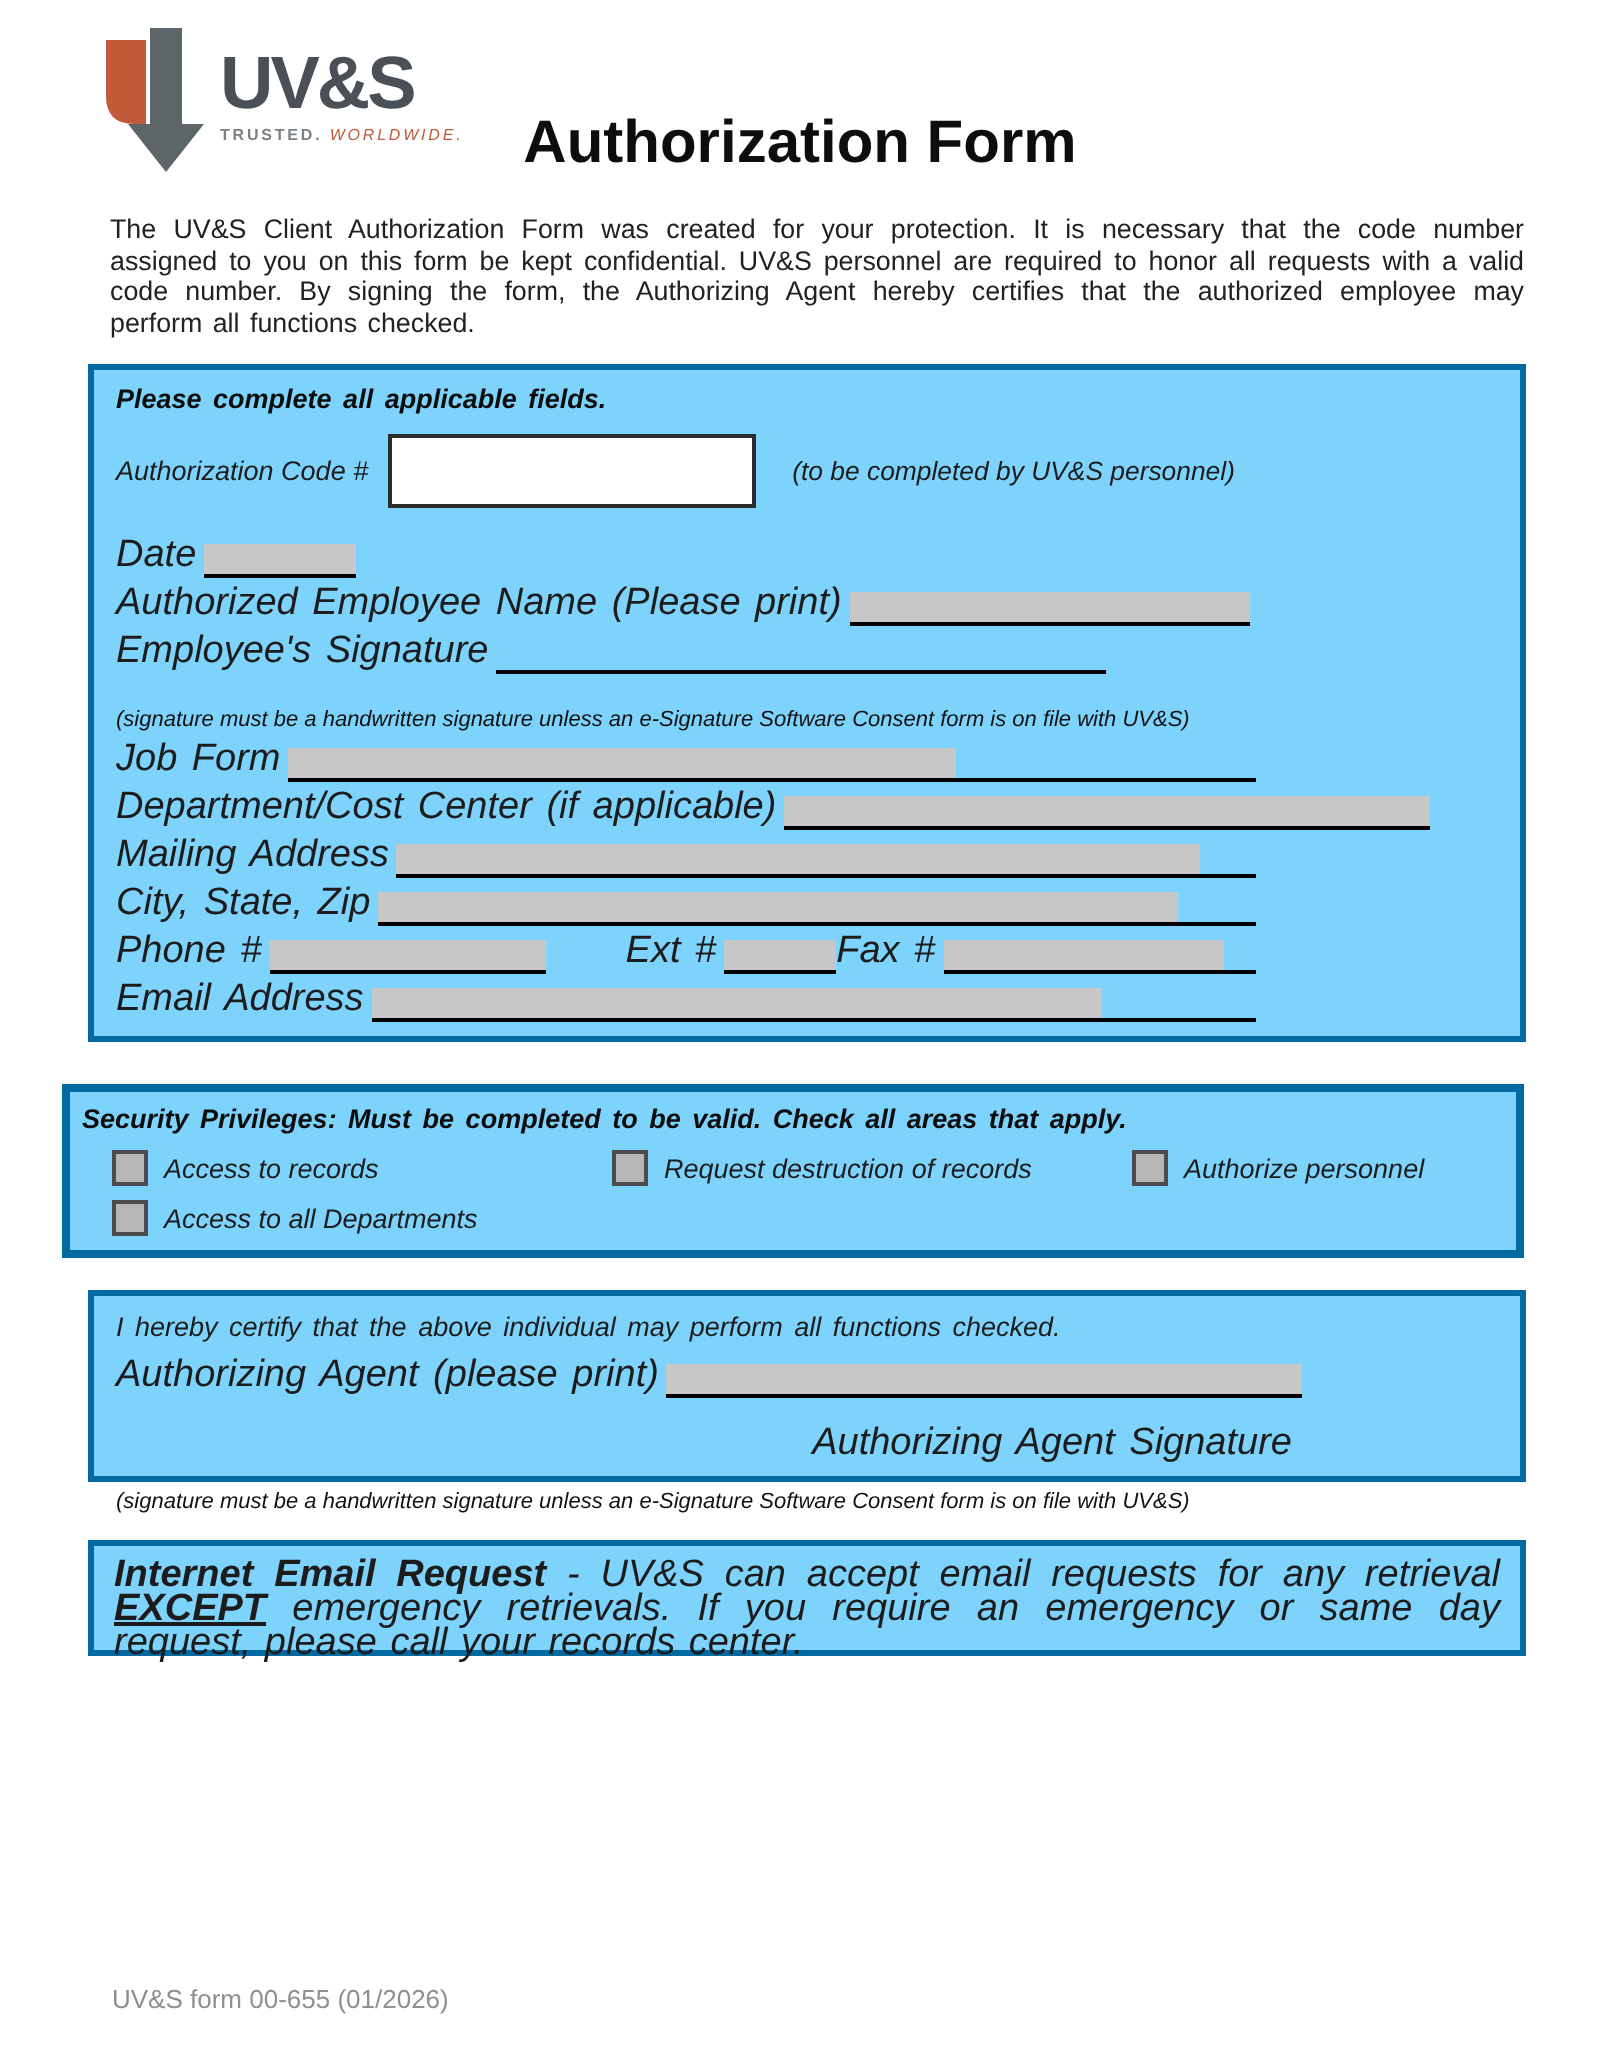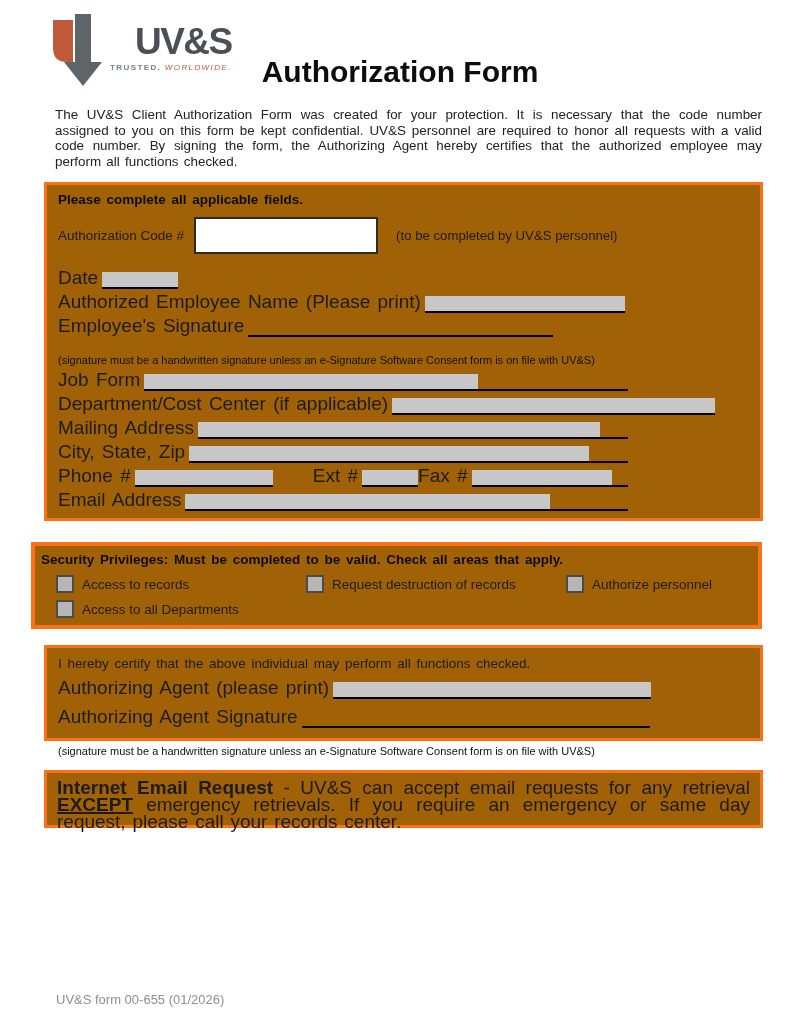--- a/index.html
+++ b/index.html
@@ -3,32 +3,32 @@
 <meta charset="utf-8">
 <style>
   html,body{margin:0;padding:0;background:#fff;}
   .page{position:relative;width:800px;height:1033px;background:#ffffff;
         font-family:"Liberation Sans",sans-serif;color:#1c1c1c;overflow:hidden;}
 
   
   .logo{position:absolute;top:14px;left:51px;display:flex;align-items:flex-start;}
   .logo-mark{width:52px;height:74px;}
   .logo-text{margin-left:7px;margin-top:9px;}
-  .brand{font-size:37px;font-weight:bold;color:#4a5055;line-height:1;letter-spacing:-1.5px;text-align:right;}
+  .brand{font-size:37px;font-weight:bold;color:#4a5055;line-height:1;letter-spacing:-1.5px;}
   .tagline{font-size:8px;letter-spacing:1.4px;margin-top:3px;white-space:nowrap;}
   .tag1{color:#7b8084;font-weight:bold;}
   .tag2{color:#c05a38;font-weight:normal;font-style:italic;}
   .title{position:absolute;top:55px;left:0;width:100%;text-align:center;
          font-size:30px;font-weight:bold;color:#0d0d0d;letter-spacing:0px;}
 
   .intro{position:absolute;top:107px;left:55px;width:707px;font-size:13.4px;
          line-height:15.6px;text-align:justify;color:#222;word-spacing:1.5px;}
 
   
-  .box{position:absolute;border:3px solid #f97316;box-sizing:border-box;background:#a16207;}
+  .box{position:absolute;border:3px solid #0369a1;box-sizing:border-box;background:#7dd3fc;font-style:italic;}
   .box1{top:182px;left:44px;width:719px;height:339px;padding:7px 11px;}
   .box2{top:542px;left:31px;width:731px;height:87px;border-width:4px;padding:6px 6px;}
   .box3{top:645px;left:44px;width:719px;height:96px;padding:5px 11px;}
   .box4{top:770px;left:44px;width:719px;height:58px;padding:6px 10px;}
   .bold-hdr{font-weight:bold;font-size:13.5px;color:#0d0d0d;word-spacing:2px;}
 
   
   .auth-row{display:flex;align-items:center;margin-top:9px;height:38px;font-size:13.5px;}
   .auth-input{width:184px;height:37px;border:2px solid #2b2b2b;margin-left:10px;
               box-sizing:border-box;background:#fff;}
@@ -62,21 +62,21 @@
   .cb-row{display:flex;align-items:center;margin-top:8px;padding-left:15px;font-size:13.5px;}
   .cb-row2{margin-top:7px;}
   .cb-item{display:flex;align-items:center;}
   .cb-item.w1{width:250px;align-items:center;}
   .cb-item.w2{width:260px;}
   .cb{width:14px;height:14px;border:2px solid #4c4c4c;background:#b6b6b6;margin-right:8px;flex:none;}
 
   
   .statement{font-size:13.5px;margin-top:3px;word-spacing:2px;}
   .row-agent{margin-top:11px;width:593px;}
-  .row-agent-sig{margin-top:12px;width:592px;}
+  .row-agent-sig{margin-top:12px;width:592px;flex-direction:column;}
 
   
   .email-text{font-size:19px;line-height:17px;text-align:justify;word-spacing:1.5px;}
   .email-text .lead{font-weight:bold;}
   .email-text .except{font-weight:bold;text-decoration:underline;text-decoration-thickness:2px;}
 
   .footer{position:absolute;top:992px;left:56px;font-size:13px;color:#8f8f8f;}
 </style>
 </head>
 <body>

